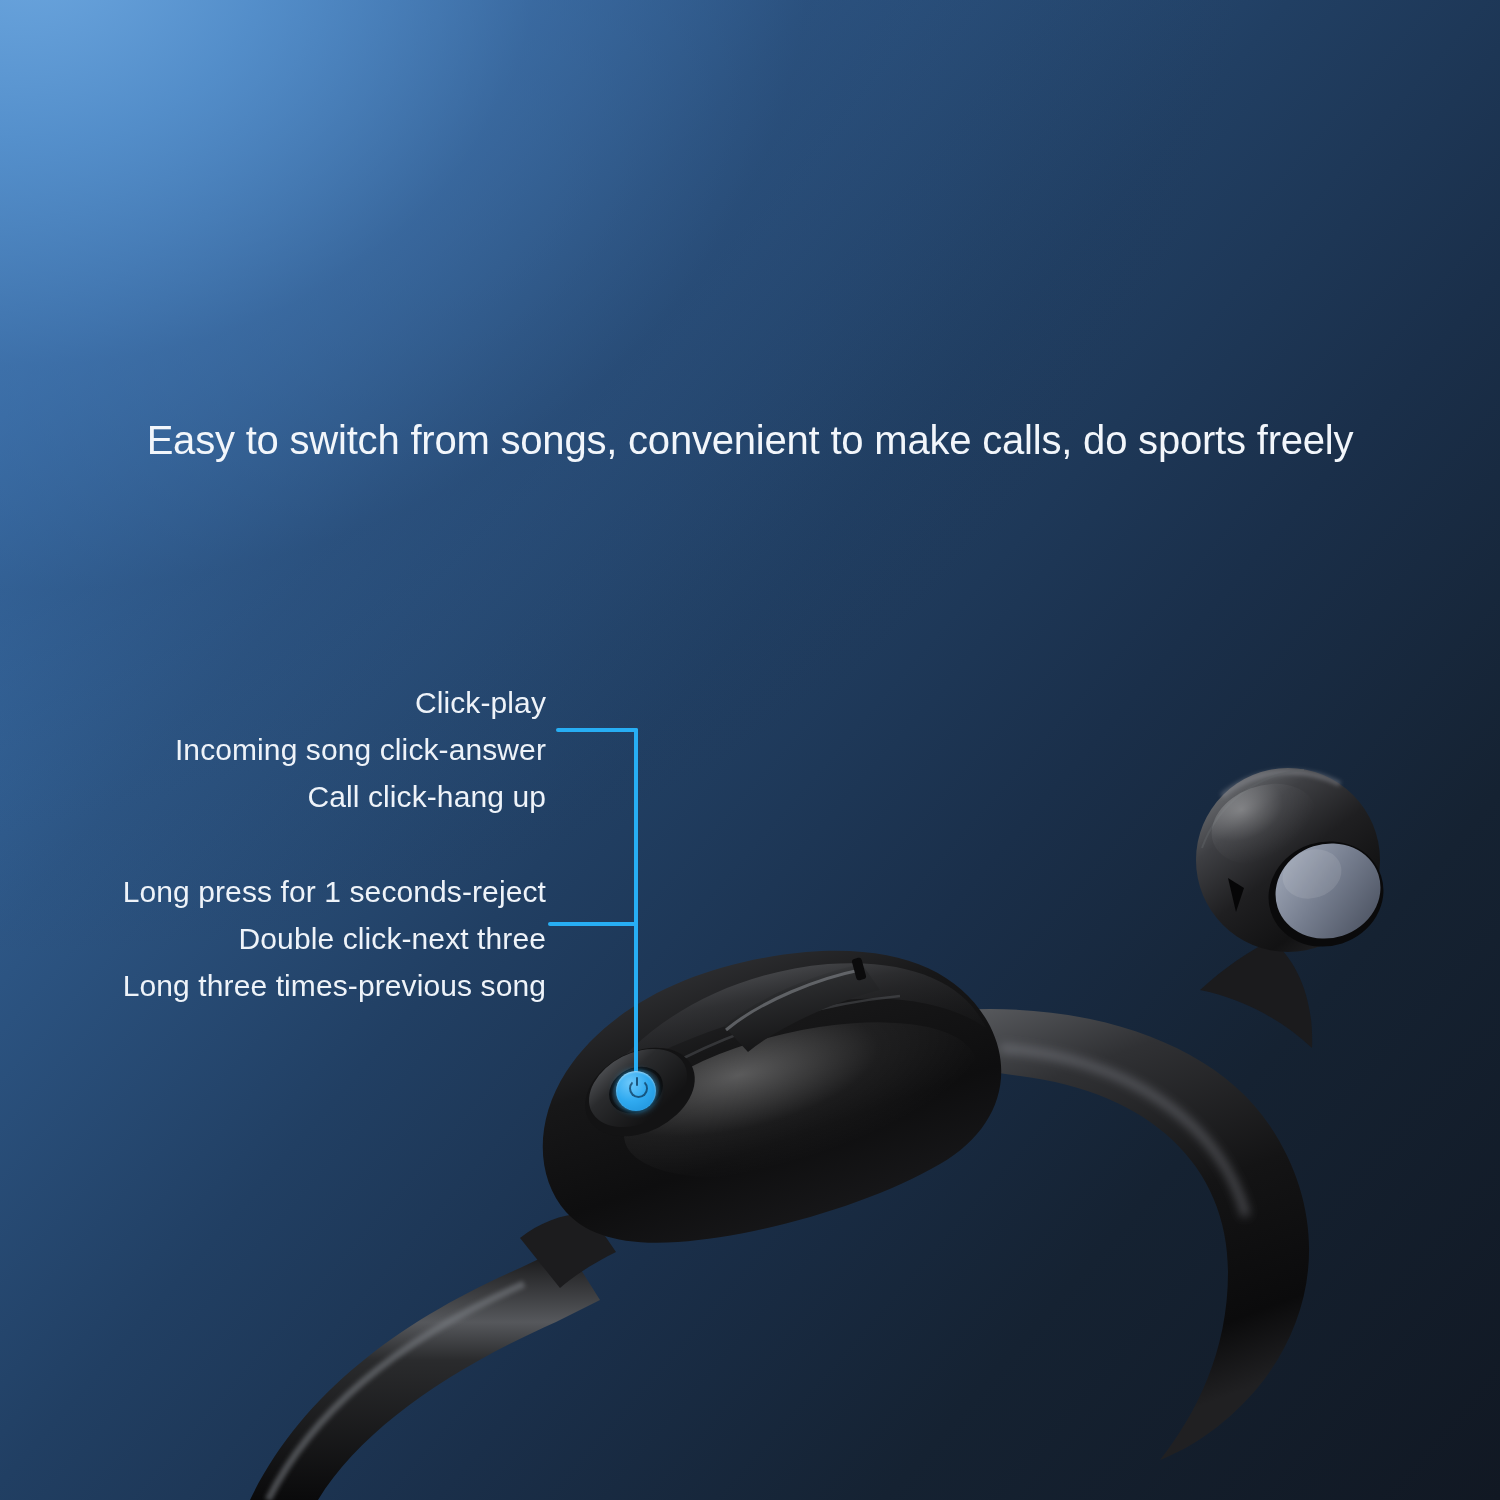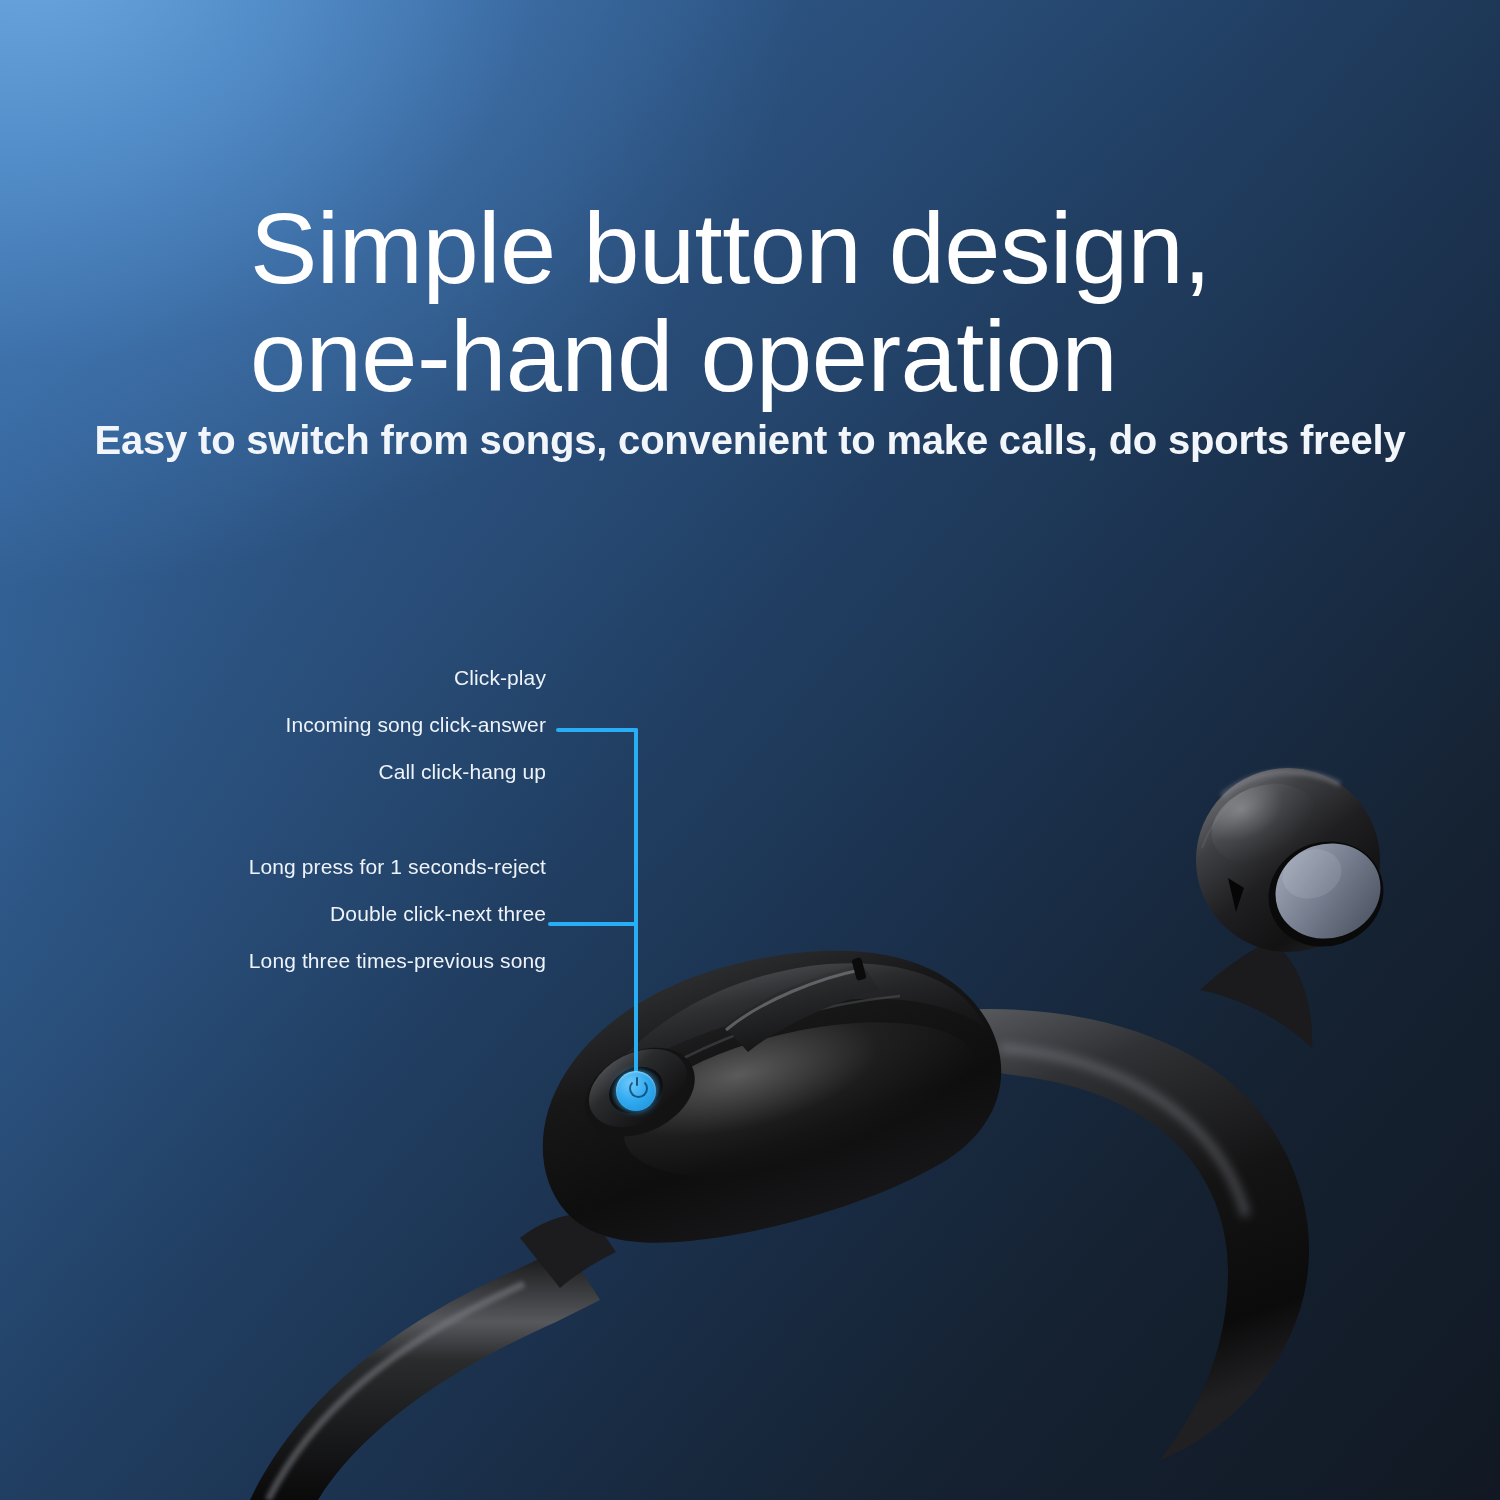--- a/index.html
+++ b/index.html
@@ -23,27 +23,27 @@
 
   
   .headline{
     position:absolute;left:250px;top:126px;width:1080px;
     font-size:101px;line-height:108px;font-weight:300;color:#ffffff;
     letter-spacing:-0.5px;
   }
   .headline .l2{display:block;}
   .subtitle{
     position:absolute;left:0;top:378px;width:1500px;text-align:center;
-    font-size:40px;font-weight:700;color:#f2f6fb;letter-spacing:-0.2px;
+    font-size:40px;font-weight:400;color:#f2f6fb;letter-spacing:-0.2px;
   }
 
   .labels{position:absolute;left:0;top:0;width:546px;}
   .label{
     position:absolute;right:0;white-space:nowrap;text-align:right;
-    font-size:21px;font-weight:300;color:#eef3f9;letter-spacing:0.1px;
+    font-size:30px;font-weight:300;color:#eef3f9;letter-spacing:0.1px;margin-top:20px;
   }
   .lb0{top:666px;} .lb1{top:713px;} .lb2{top:760px;}
   .lb3{top:855px;} .lb4{top:902px;} .lb5{top:949px;}
 
   
   .conn{position:absolute;background:#27aef4;}
   .conn-v{left:634px;top:728px;width:4px;height:364px;border-radius:2px;}
   .conn-h1{left:556px;top:728px;width:82px;height:4px;border-radius:2px;}
   .conn-h2{left:548px;top:922px;width:90px;height:4px;border-radius:2px;}
 
@@ -176,24 +176,20 @@
       <path d="M1202 848 C 1218 804, 1256 774, 1304 770" stroke="#5d6065" stroke-opacity="0.55" stroke-width="2" fill="none"></path>
       <path d="M1228 878 L 1236 912 L 1244 888 Z" fill="#060607"></path>
       <ellipse cx="1264" cy="824" rx="54" ry="38" fill="url(#sheen)" transform="rotate(-20 1264 824)"></ellipse>
 
       <ellipse cx="1326" cy="894" rx="58" ry="52" fill="#0a0a0b" transform="rotate(-18 1326 894)"></ellipse>
       <ellipse cx="1328" cy="891" rx="53" ry="47" fill="url(#driverG)" transform="rotate(-18 1328 891)"></ellipse>
       <ellipse cx="1312" cy="874" rx="30" ry="24" fill="#ffffff" fill-opacity="0.10" transform="rotate(-18 1312 874)"></ellipse>
     </g>
   </svg>
 
-  <h1 class="headline">
-    <span>Simple button design,</span>
-    <span class="l2">one-hand operation</span>
-  </h1>
 
   <p class="subtitle">Easy to switch from songs, convenient to make calls, do sports freely</p>
 
   <div class="labels">
     <div class="label lb0">Click-play</div>
     <div class="label lb1">Incoming song click-answer</div>
     <div class="label lb2">Call click-hang up</div>
     <div class="label lb3">Long press for 1 seconds-reject</div>
     <div class="label lb4">Double click-next three</div>
     <div class="label lb5">Long three times-previous song</div>

